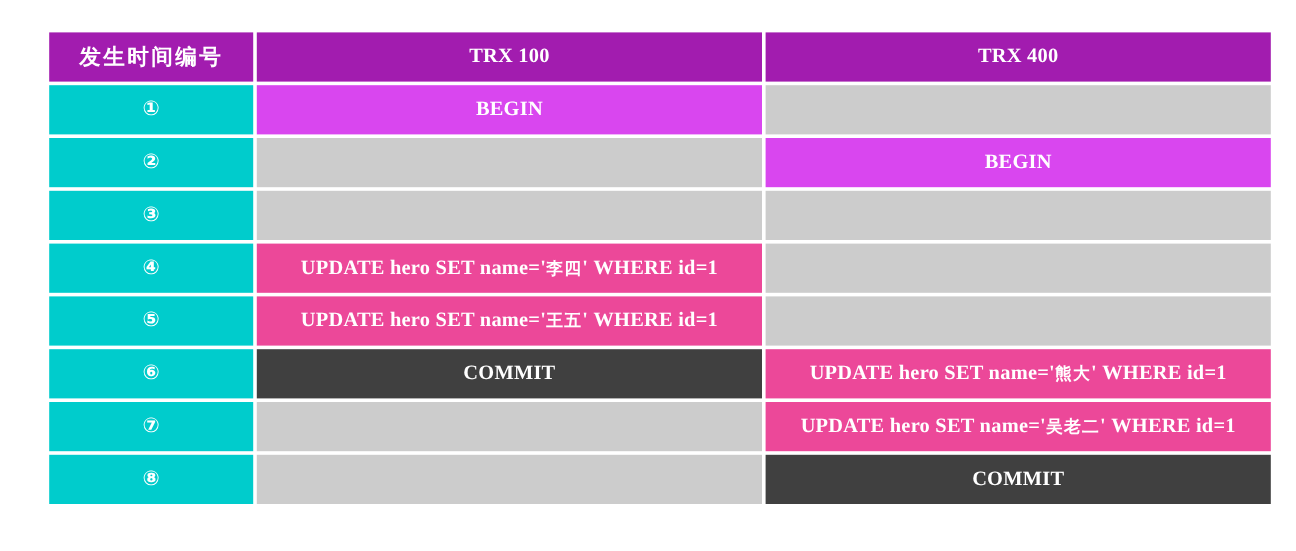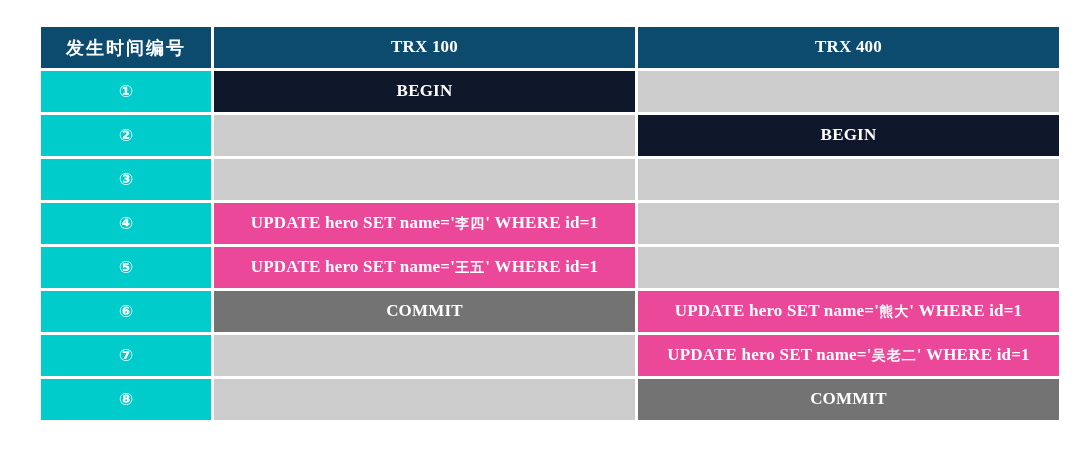--- a/index.html
+++ b/index.html
@@ -42,26 +42,26 @@
     font-size: 17px;
     line-height: 1.1;
     color: #ffffff;
     font-weight: bold;
     letter-spacing: 0.2px;
     white-space: nowrap;
     overflow: hidden;
   }
 
   
-  .c-header { background: #0c4a6e; }
+  .c-header { background: #a21caf; }
   .c-seq    { background: #00cccc; }
   .c-empty  { background: #cccccc; }
-  .c-begin  { background: #0f172a; }
+  .c-begin  { background: #d946ef; }
   .c-update { background: #ec4899; }
-  .c-commit { background: #737373; }
+  .c-commit { background: #404040; }
 
   .c-header { font-size: 20px; }
 
   th.c-header.hdr-seq {
     font-family: "DejaVu Sans", "Liberation Sans", sans-serif;
     font-size: 18px;
     letter-spacing: 2px;
   }
 
   td.c-seq {

